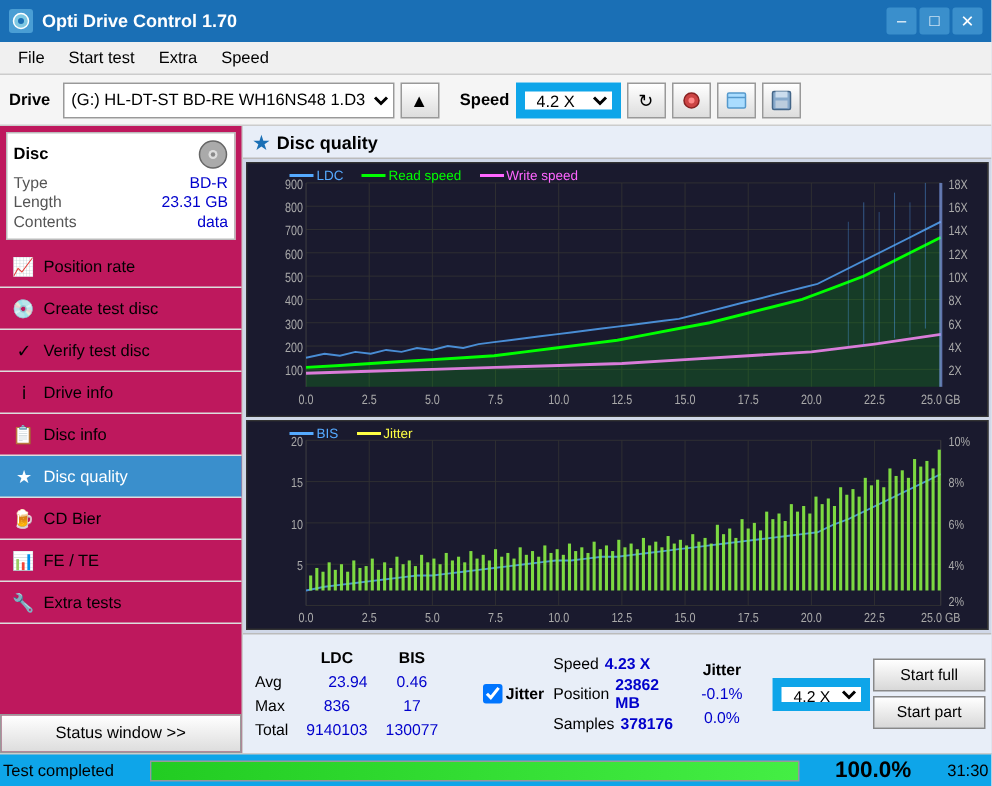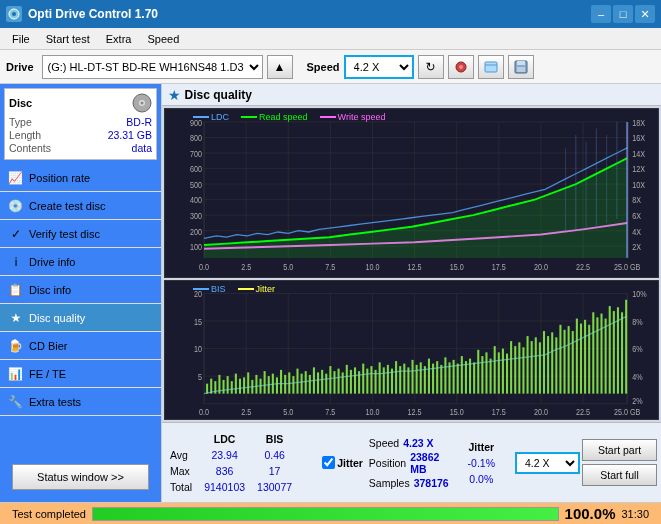--- a/index.html
+++ b/index.html
@@ -15,44 +15,44 @@
     
     .menubar { background: #f0f0f0; border-bottom: 1px solid #ccc; display: flex; align-items: center; height: 22px; padding: 0 4px; }
     .menu-item { padding: 2px 8px; cursor: pointer; font-size: 11px; color: #000; }
 
     
     .toolbar { background: #f5f5f5; border-bottom: 1px solid #ccc; display: flex; align-items: center; height: 34px; padding: 0 6px; gap: 4px; }
     .toolbar-label { font-weight: bold; font-size: 11px; margin-right: 4px; }
     .drive-select { height: 24px; font-size: 11px; border: 1px solid #999; background: white; padding: 0 1px; min-width: 220px; }
     .toolbar-icon-btn { width: 26px; height: 24px; border: 1px solid #999; background: linear-gradient(to bottom, #fff, #ddd); cursor: pointer; display: flex; align-items: center; justify-content: center; font-size: 12px; }
     .speed-label { margin-left: 10px; font-weight: bold; }
-    .speed-select { height: 24px; font-size: 11px; border: 2px solid #0ea5e9; background: white; padding: 0 4px; width: 70px; }
+    .speed-select { height: 24px; font-size: 11px; border: 6px solid #0ea5e9; background: white; padding: 0 4px; width: 70px; }
 
     
     .main { display: flex; height: calc(524px - 28px - 22px - 34px - 22px); }
 
     
-    .sidebar { width: 162px; background: #3b82f6; border-right: 1px solid #ccc; display: flex; flex-direction: column; }
+    .sidebar { width: 162px; background: #be185d; border-right: 1px solid #ccc; display: flex; flex-direction: column; }
     .disc-info-panel { border: 1px solid #bbb; margin: 4px; background: white; padding: 4px; }
     .disc-info-header { display: flex; justify-content: space-between; align-items: center; margin-bottom: 3px; }
     .disc-title { font-weight: bold; font-size: 11px; }
     .disc-row { display: flex; justify-content: space-between; margin-bottom: 1px; font-size: 10.5px; }
     .disc-row .label { color: #555; }
     .disc-row .value { color: #0000cc; font-weight: 500; }
     .label-row { display: flex; align-items: center; gap: 3px; margin-top: 2px; }
     .label-input { flex: 1; height: 18px; border: 1px solid #999; font-size: 10px; }
     .label-btn { width: 20px; height: 18px; border: 1px solid #999; background: linear-gradient(to bottom, #fff, #ddd); cursor: pointer; font-size: 10px; display: flex; align-items: center; justify-content: center; }
 
     
     .nav-item { height: 28px; display: flex; align-items: center; padding: 0 8px; cursor: pointer; font-size: 11px; border-bottom: 1px solid #ddd; gap: 5px; }
     .nav-item.active { background: #3a8fcc; color: white; }
     .nav-icon { width: 16px; height: 16px; display: flex; align-items: center; justify-content: center; font-size: 12px; flex-shrink: 0; }
 
     
-    .status-btn { margin: 12px; height: 26px; border: 1px solid #999; background: linear-gradient(to bottom, #fff, #ddd); cursor: pointer; font-size: 11px; font-weight: 500; }
+    .status-btn { margin: 0; height: 26px; border: 1px solid #999; background: linear-gradient(to bottom, #fff, #ddd); cursor: pointer; font-size: 11px; font-weight: 500; }
 
     
     .content { flex: 1; display: flex; flex-direction: column; background: #d0d8e8; }
     .content-header { background: #e8eef8; border-bottom: 1px solid #bbb; display: flex; align-items: center; padding: 2px 6px; height: 22px; gap: 4px; }
     .content-header-icon { color: #1a6fb5; font-size: 14px; }
     .content-title { font-weight: bold; font-size: 12px; }
 
     
     .charts-area { flex: 1; display: flex; flex-direction: column; padding: 2px; gap: 2px; }
     .chart-container { background: #1a1a2e; border: 1px solid #333; position: relative; flex: 1; }
@@ -68,21 +68,21 @@
     .stats-table .col-header { font-weight: bold; text-align: center; }
     .stats-table .blue { color: #0000cc; }
     .checkbox-label { display: flex; align-items: center; gap: 2px; font-size: 10.5px; font-weight: bold; }
     .speed-pos-section { display: flex; flex-direction: column; gap: 2px; font-size: 10.5px; margin-left: 4px; }
     .speed-row { display: flex; gap: 4px; align-items: center; }
     .val-blue { color: #0000cc; font-weight: bold; }
     .start-btns { display: flex; flex-direction: column; gap: 3px; margin-left: auto; }
     .start-btn { height: 22px; width: 75px; border: 1px solid #888; background: linear-gradient(to bottom, #fff, #d8d8d8); cursor: pointer; font-size: 10.5px; font-weight: 500; }
 
     
-    .progress-bar-area { background: #fdba74; border-top: 1px solid #ccc; height: 22px; display: flex; align-items: center; padding: 0 12px; gap: 6px; }
+    .progress-bar-area { background: #0ea5e9; border-top: 1px solid #ccc; height: 22px; display: flex; align-items: center; padding: 0 2px; gap: 24px; }
     .status-text { font-size: 11px; flex-shrink: 0; }
     .progress-track { flex: 1; height: 14px; background: #ccc; border: 1px solid #999; }
     .progress-fill { height: 100%; background: linear-gradient(to right, #22cc22, #44ee44); width: 100%; }
     .progress-pct { font-size: 15px; font-weight: bold; color: #000; flex-shrink: 0; }
     .progress-time { font-size: 11px; flex-shrink: 0; }
 
     
     svg { display: block; }
   </style>
 </head>
@@ -489,21 +489,21 @@
       <table class="stats-table">
         <tbody>
             <tr>
           <td></td>
           <td class="col-header">LDC</td>
           <td class="col-header">BIS</td>
           <td style="width:10px"></td>
         </tr>
         <tr>
           <td>Avg</td>
-          <td class="blue" style="text-align:center">23.94</td>
+          <td class="blue" style="text-align:right">23.94</td>
           <td class="blue" style="text-align:center">0.46</td>
           <td></td>
         </tr>
         <tr>
           <td>Max</td>
           <td class="blue" style="text-align:center">836</td>
           <td class="blue" style="text-align:center">17</td>
           <td></td>
         </tr>
         <tr>
@@ -556,22 +556,22 @@
       <div style="margin-left:8px;">
         <select class="speed-select" style="width:65px;height:22px;font-size:10.5px;">
           <option>4.2 X</option>
           <option>1.0 X</option>
           <option>2.0 X</option>
           <option>6.0 X</option>
         </select>
       </div>
 
       <div class="start-btns">
+        <button class="start-btn">Start full</button>
         <button class="start-btn">Start part</button>
-        <button class="start-btn">Start full</button>
       </div>
     </div>
   </div>
 </div>
 
 <div class="progress-bar-area">
   <span class="status-text">Test completed</span>
   <div class="progress-track">
     <div class="progress-fill"></div>
   </div>

